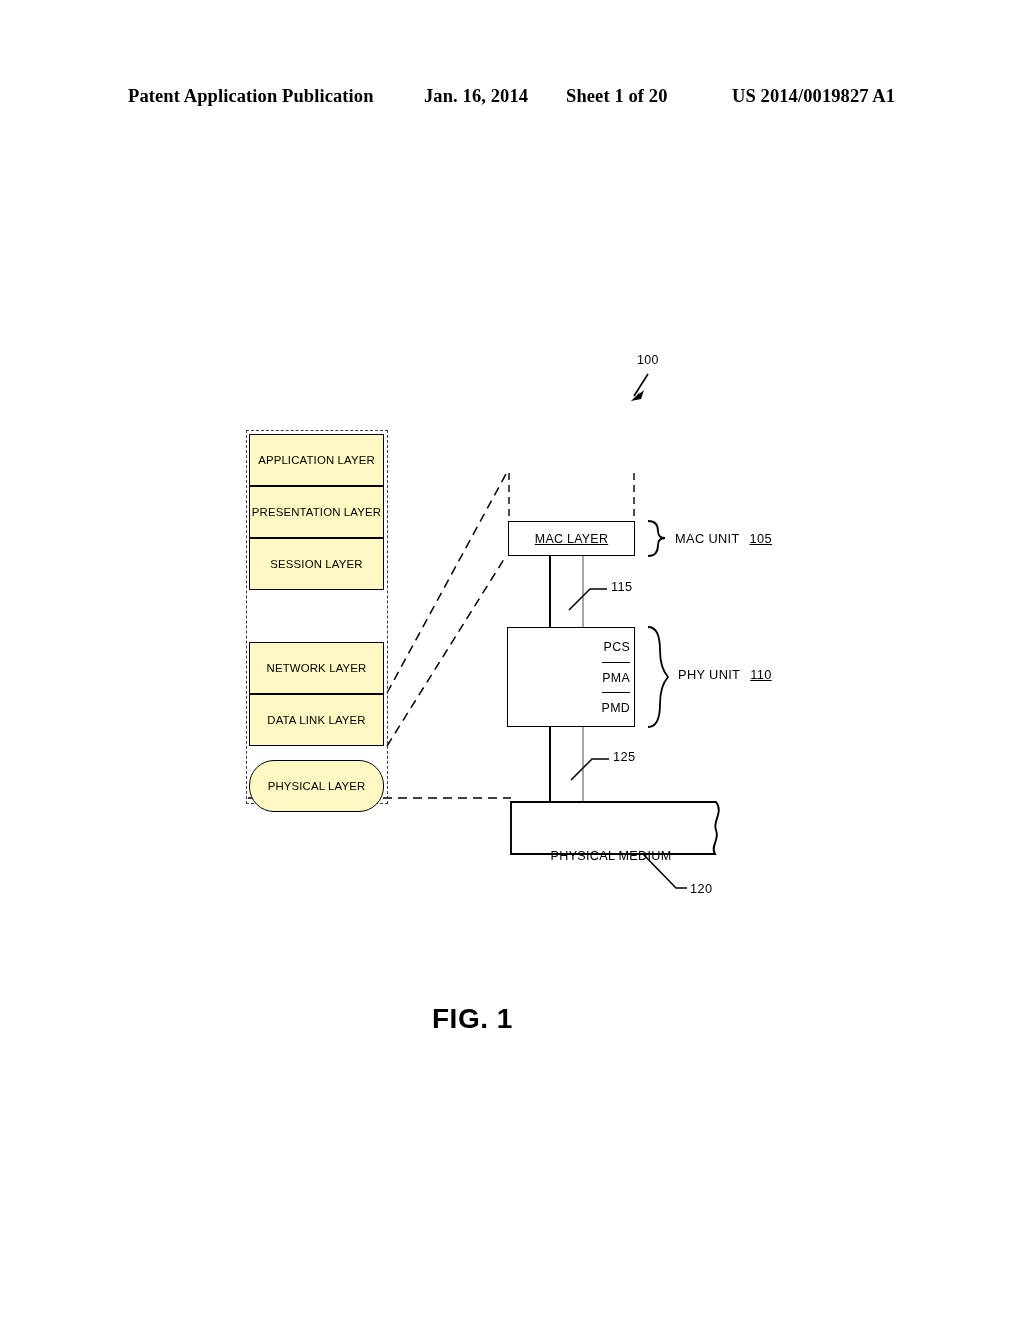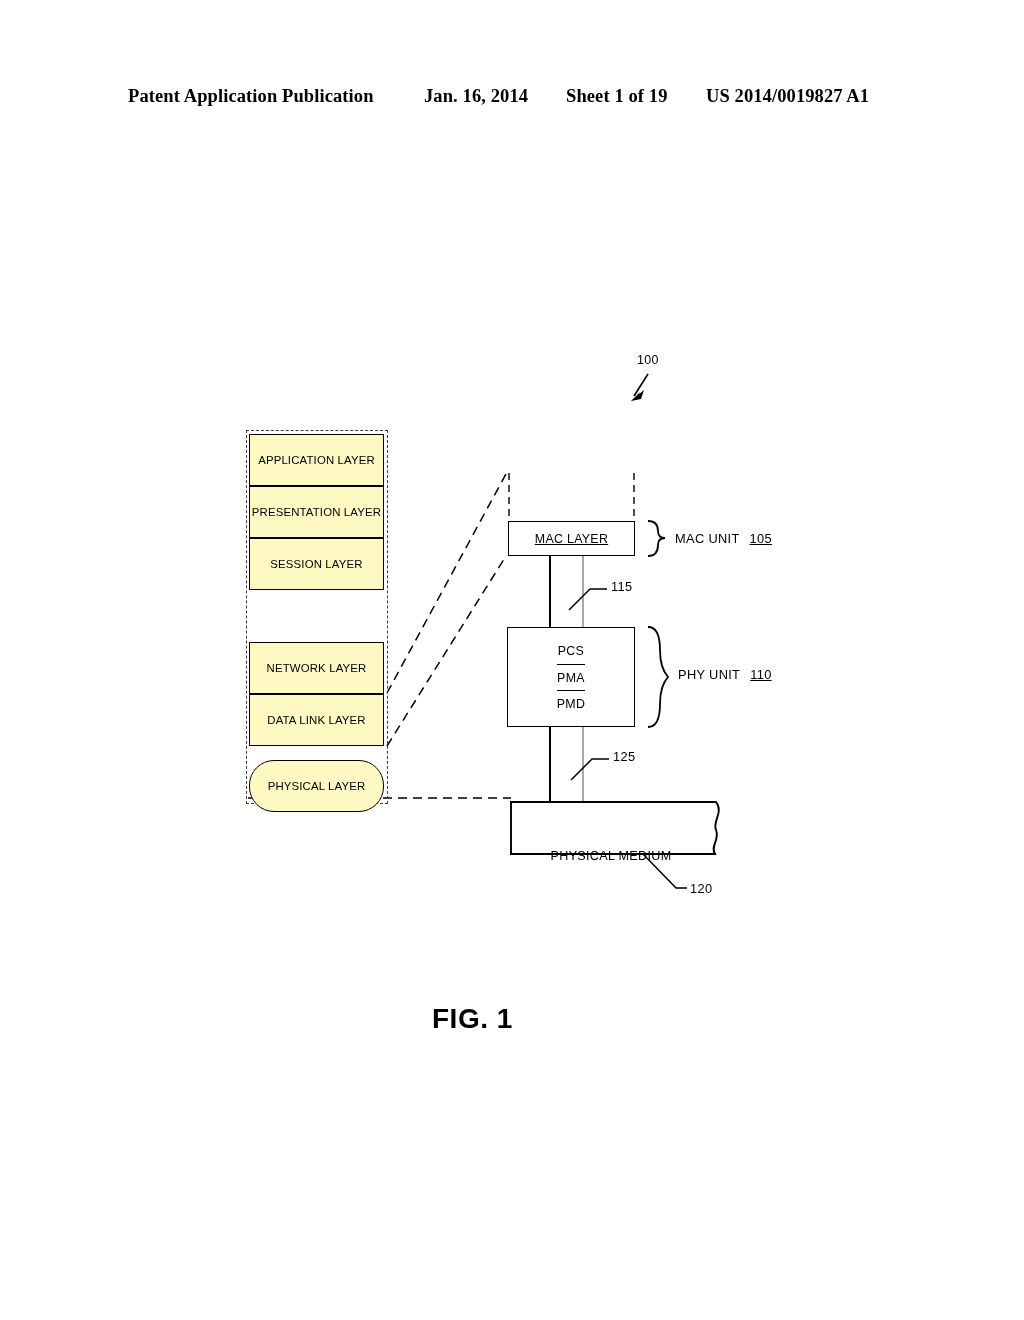--- a/index.html
+++ b/index.html
@@ -26,21 +26,21 @@
     height: 30px;
     font-family: "Liberation Serif", serif;
     font-weight: bold;
     font-size: 18.5px;
     letter-spacing: 0.1px;
     white-space: nowrap;
   }
   .hdr-pub   { position: absolute; left: 128px; top: 0; }
   .hdr-date  { position: absolute; left: 424px; top: 0; }
   .hdr-sheet { position: absolute; left: 566px; top: 0; }
-  .hdr-num   { position: absolute; left: 706px; top: 0; }
+  .hdr-num   { position: absolute; left: 732px; top: 0; }
 
   
   #figure-canvas {
     position: absolute;
     left: 0;
     top: 0;
     width: 1024px;
     height: 1320px;
   }
 
@@ -100,22 +100,22 @@
     height: 35px;
     text-decoration: underline;
   }
 
   #phy-box {
     left: 507px;
     top: 627px;
     width: 128px;
     height: 100px;
     flex-direction: column;
-    padding: 10px;
-    align-items: center;
+    padding: 4px;
+    align-items: flex-end;
     justify-content: flex-start;
   }
   .phy-sub {
     flex: 1 1 33.33%;
     display: flex;
     align-items: center;
     justify-content: center;
     font-size: 12.4px;
     letter-spacing: 0.3px;
     box-sizing: border-box;
@@ -169,21 +169,21 @@
     letter-spacing: 0.5px;
     margin-top: 12px;
   }
 </style>
 </head>
 <body>
 
 <div class="page-header">
   <span class="hdr-pub">Patent Application Publication</span>
   <span class="hdr-date">Jan. 16, 2014</span>
-  <span class="hdr-sheet">Sheet 1 of 19</span>
+  <span class="hdr-sheet">Sheet 1 of 20</span>
   <span class="hdr-num">US 2014/0019827 A1</span>
 </div>
 
 <div id="figure-canvas">
 
   <svg width="1024" height="1320" style="position:absolute;left:0;top:0;">
 
     <g>
       <line x1="648" y1="374" x2="634" y2="396" stroke="#000" stroke-width="1.6"></line>
       <polygon points="630,402 642,392 637,398 640,392" fill="#000"></polygon>

